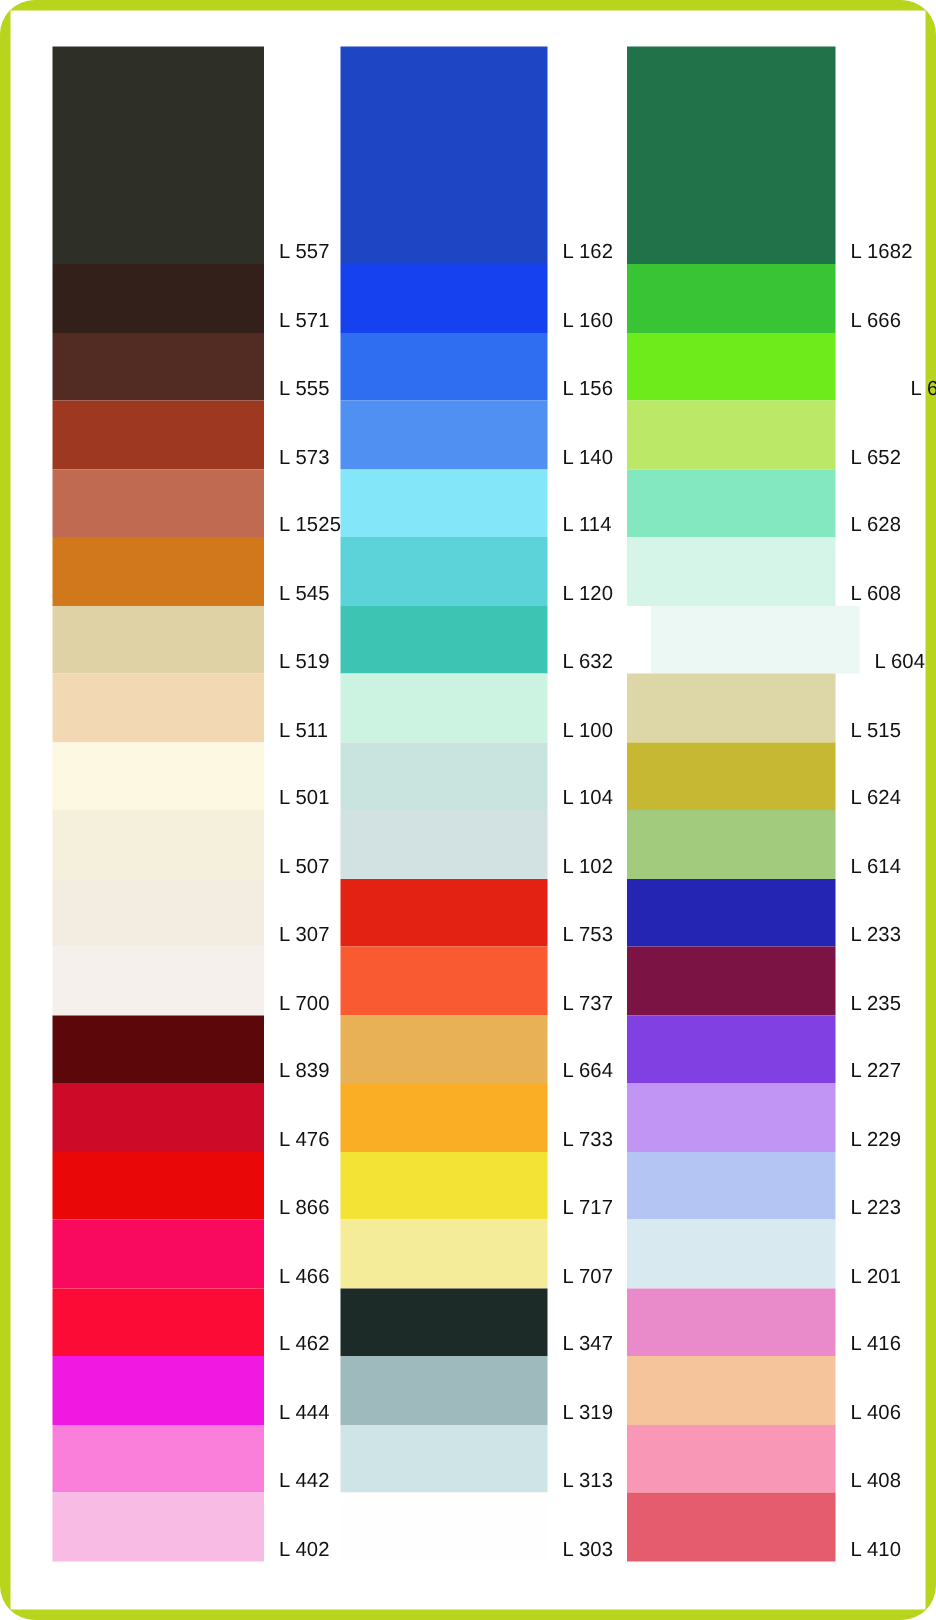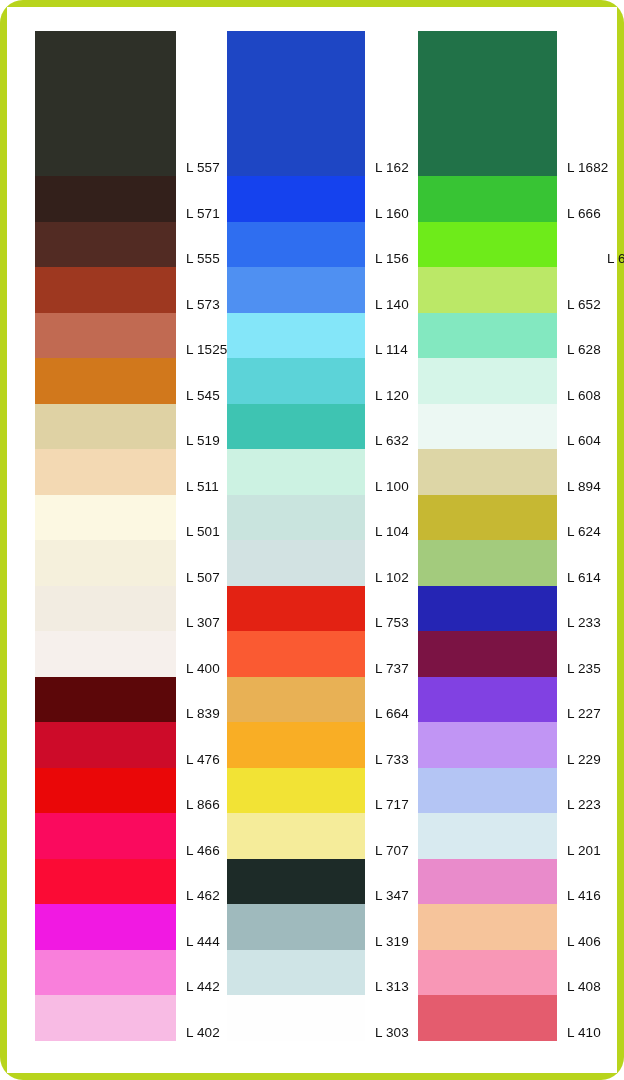--- a/index.html
+++ b/index.html
@@ -117,21 +117,21 @@
           <div class="swatch-row" style="position: absolute; top: 509px; left: 0px; height: 45.5px;">
             <div class="swatch-chip" style="background: rgb(245, 240, 220); height: 45.5px;"></div>
             <div class="swatch-label" style="top: 30.5px;">L 507</div>
           </div>
           <div class="swatch-row" style="position: absolute; top: 554.5px; left: 0px; height: 45.5px;">
             <div class="swatch-chip" style="background: rgb(242, 236, 225); height: 45.5px;"></div>
             <div class="swatch-label" style="top: 30.5px;">L 307</div>
           </div>
           <div class="swatch-row" style="position: absolute; top: 600px; left: 0px; height: 45.5px;">
             <div class="swatch-chip" style="background: rgb(246, 240, 236); height: 45.5px;"></div>
-            <div class="swatch-label" style="top: 30.5px;">L 400</div>
+            <div class="swatch-label" style="top: 30.5px;">L 700</div>
           </div>
           <div class="swatch-row" style="position: absolute; top: 645.5px; left: 0px; height: 45.5px;">
             <div class="swatch-chip" style="background: rgb(92, 7, 9); height: 45.5px;"></div>
             <div class="swatch-label" style="top: 30.5px;">L 839</div>
           </div>
           <div class="swatch-row" style="position: absolute; top: 691px; left: 0px; height: 45.5px;">
             <div class="swatch-chip" style="background: rgb(205, 11, 41); height: 45.5px;"></div>
             <div class="swatch-label" style="top: 30.5px;">L 476</div>
           </div>
           <div class="swatch-row" style="position: absolute; top: 736.5px; left: 0px; height: 45.5px;">
@@ -259,27 +259,27 @@
             <div class="swatch-label" style="top: 30.5px;">L 652</div>
           </div>
           <div class="swatch-row" style="position: absolute; top: 281.5px; left: 0px; height: 45.5px;">
             <div class="swatch-chip" style="background: rgb(131, 232, 192); height: 45.5px;"></div>
             <div class="swatch-label" style="top: 30.5px;">L 628</div>
           </div>
           <div class="swatch-row" style="position: absolute; top: 327px; left: 0px; height: 45.5px;">
             <div class="swatch-chip" style="background: rgb(213, 245, 232); height: 45.5px;"></div>
             <div class="swatch-label" style="top: 30.5px;">L 608</div>
           </div>
-          <div class="swatch-row" style="position: absolute; top: 372.5px; left: 0px; height: 59px;">
+          <div class="swatch-row" style="position: absolute; top: 372.5px; left: 16px; height: 59px;">
             <div class="swatch-chip" style="background: rgb(236, 248, 243); height: 45.5px;"></div>
             <div class="swatch-label" style="top: 30.5px;">L 604</div>
           </div>
           <div class="swatch-row" style="position: absolute; top: 418px; left: 0px; height: 45.5px;">
             <div class="swatch-chip" style="background: rgb(221, 214, 166); height: 45.5px;"></div>
-            <div class="swatch-label" style="top: 30.5px;">L 894</div>
+            <div class="swatch-label" style="top: 30.5px;">L 515</div>
           </div>
           <div class="swatch-row" style="position: absolute; top: 463.5px; left: 0px; height: 45.5px;">
             <div class="swatch-chip" style="background: rgb(198, 184, 51); height: 45.5px;"></div>
             <div class="swatch-label" style="top: 30.5px;">L 624</div>
           </div>
           <div class="swatch-row" style="position: absolute; top: 509px; left: 0px; height: 45.5px;">
             <div class="swatch-chip" style="background: rgb(163, 203, 125); height: 45.5px;"></div>
             <div class="swatch-label" style="top: 30.5px;">L 614</div>
           </div>
           <div class="swatch-row" style="position: absolute; top: 554.5px; left: 0px; height: 45.5px;">

